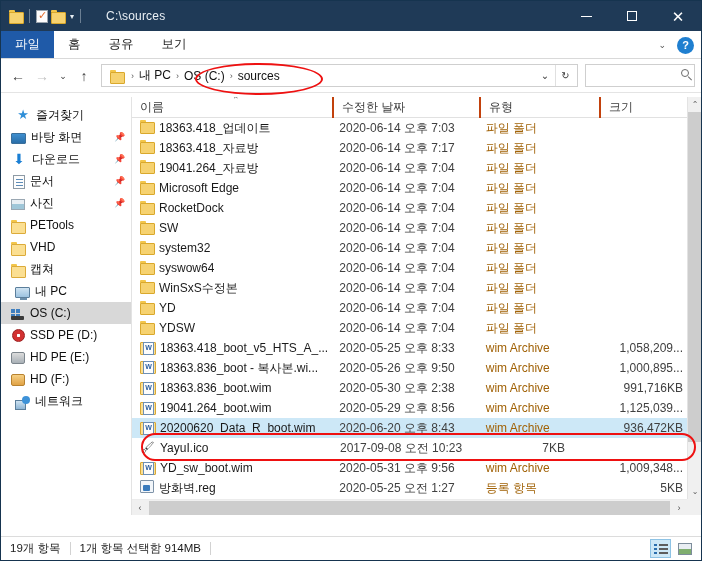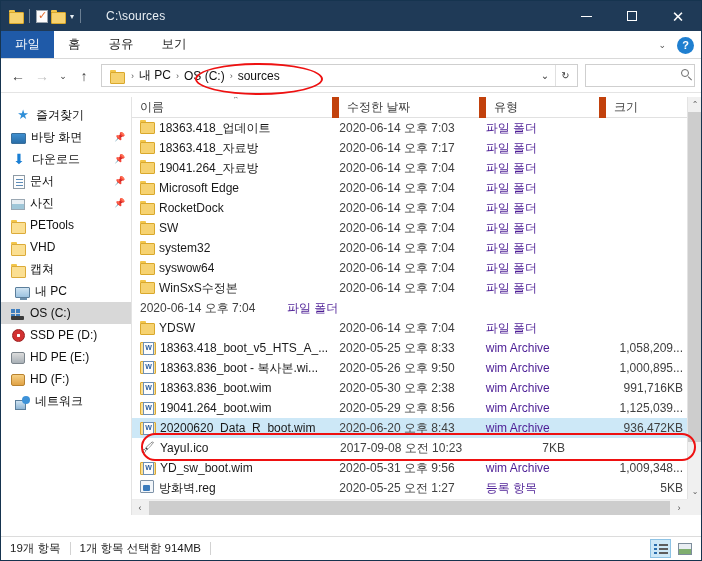--- a/index.html
+++ b/index.html
@@ -247,21 +247,21 @@
   
   #filepane {
     flex: 1; position: relative; background: #ffffff; overflow: hidden;
   }
   #colheader {
     height: 21px; display: flex; border-bottom: 1px solid #e1e1e1;
     background: #ffffff; position: relative;
   }
   .colh {
     font-size: 12px; color: #3a3a3a; display: flex; align-items: center;
-    padding-left: 8px; border-left: 7px solid #c2410c; position: relative;
+    padding-left: 8px; border-left: 2px solid #c2410c; position: relative;
     height: 21px;
   }
   .colh:first-child { border-left: 0; }
   .sortcaret {
     position: absolute; left: 50%; top: -2px; font-size: 9px; color: #767676;
   }
   .c-name { width: 200px; }
   .c-date { width: 147px; }
   .c-type { width: 120px; }
   .c-size { width: 90px; }
@@ -271,21 +271,21 @@
     overflow: hidden;
   }
   .frow {
     height: 20px; display: flex; align-items: center;
     font-size: 12px; color: #1a1a1a; white-space: nowrap;
   }
   .frow.selected { background: #cde8f7; }
   .cell { overflow: hidden; text-overflow: ellipsis; padding-left: 8px; }
   .cell.name { width: 200px; display: flex; align-items: flex-start; gap: 5px; }
   .cell.date { width: 147px; color: #404040; }
-  .cell.type { width: 120px; color: #4c1d95; }
+  .cell.type { width: 120px; color: #a16207; }
   .cell.size { width: 90px; color: #404040; text-align: right;
                padding-right: 4px; padding-left: 0; }
   .nm { overflow: hidden; text-overflow: ellipsis; }
 
   .ico-wim {
     width: 15px; height: 13px; flex: none; position: relative;
   }
   .ico-wim::before {
     content: ""; position: absolute; left: 0; top: 1px;
     width: 14px; height: 11px; background: #fbdf92;
@@ -614,20 +614,24 @@
           <div class="frow">
             <div class="cell name">
               <span class="ico-folder"></span>
               <span class="nm">WinSxS수정본</span>
             </div>
             <div class="cell date">2020-06-14 오후 7:04</div>
             <div class="cell type">파일 폴더</div>
             <div class="cell size"></div>
           </div>
           <div class="frow">
+            <div class="cell name">
+              <span class="ico-folder"></span>
+              <span class="nm">YD</span>
+            </div>
             <div class="cell date">2020-06-14 오후 7:04</div>
             <div class="cell type">파일 폴더</div>
             <div class="cell size"></div>
           </div>
           <div class="frow">
             <div class="cell name">
               <span class="ico-folder"></span>
               <span class="nm">YDSW</span>
             </div>
             <div class="cell date">2020-06-14 오후 7:04</div>

